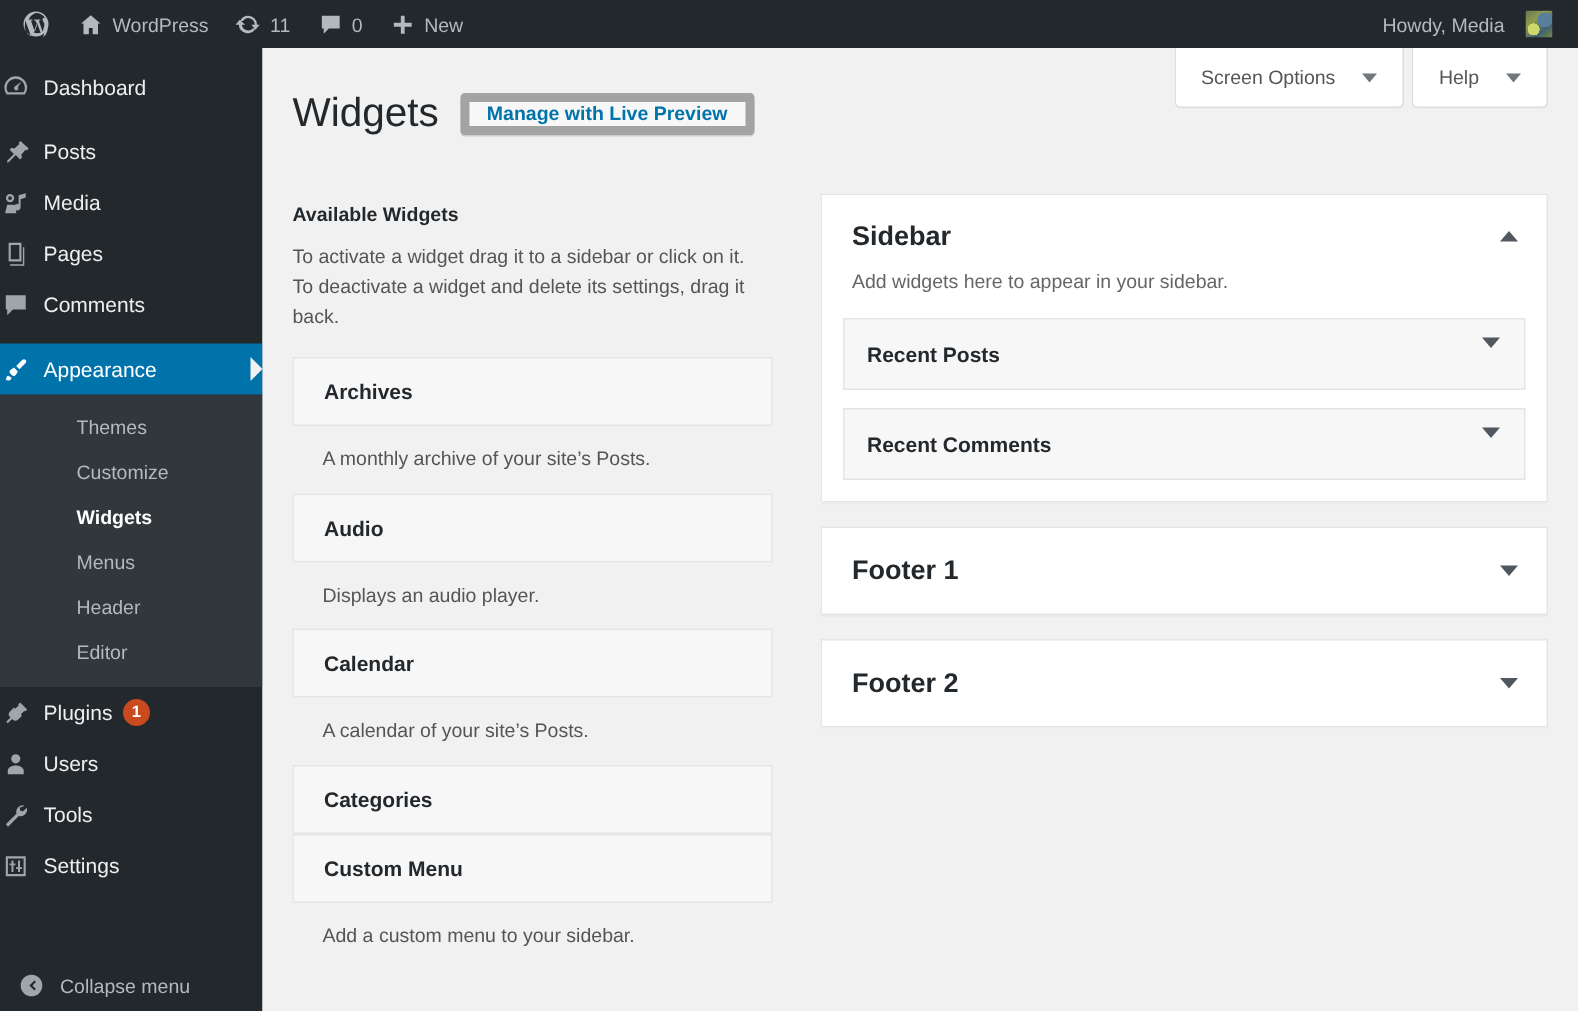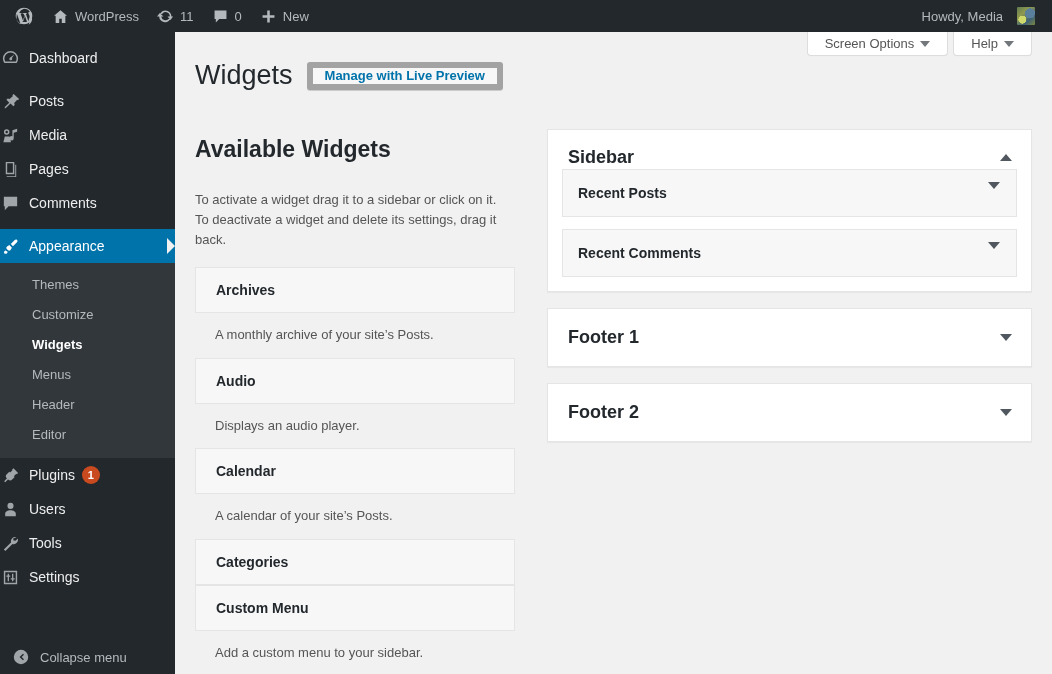--- a/index.html
+++ b/index.html
@@ -68,21 +68,21 @@
   .menu-top.current:after {
     content: ""; position: absolute; right: 0; top: 50%;
     margin-top: -8px;
     border-style: solid; border-width: 8px 0 8px 8px;
     border-color: transparent transparent transparent #f1f1f1;
   }
   .menu-spacer { height: 9px; }
 
   .submenu { background: #32373c; padding: 7px 0 8px; }
   .submenu-item {
-    display: block; padding: 6px 0 6px 32px;
+    display: block; padding: 6px 0 6px 51px;
     color: #b4b9be; font-size: 13px; cursor: pointer; line-height: 18px;
   }
   .submenu-item.current { color: #fff; font-weight: bold; }
 
   .badge {
     display: inline-flex; align-items: center; justify-content: center;
     min-width: 18px; height: 18px; margin-left: 7px; padding: 0 5px;
     background: #ca4a1f; color: #fff;
     border-radius: 10px; font-size: 11px; font-weight: 600; line-height: 1;
   }
@@ -104,22 +104,22 @@
     width: 877px; height: 642px;
     background: #f1f1f1;
     overflow: hidden;
   }
 
   .screen-meta-links {
     position: absolute; top: 0; right: 20px;
     display: flex; gap: 5px;
   }
   .meta-tab {
-    display: flex; align-items: center; gap: 6px;
-    height: 24px; padding: 0 17px;
+    display: flex; align-items: center; gap: 18px;
+    height: 40px; padding: 0 17px;
     background: #fff; border: 1px solid #ddd; border-top: none;
     border-radius: 0 0 4px 4px;
     font-size: 13px; color: #555; cursor: pointer;
     box-shadow: 0 1px 1px -1px rgba(0,0,0,.1);
   }
   .caret-down {
     width: 0; height: 0;
     border-style: solid; border-width: 6px 5px 0 5px;
     border-color: #72777c transparent transparent transparent;
   }
@@ -137,22 +137,22 @@
     background: #f7f7f7; border: 6px solid #a3a3a3; border-radius: 3px;
     color: #0073aa; font-size: 13px; font-weight: bold; cursor: pointer;
     box-shadow: 0 1px 0 #ccc;
   }
 
   
   .widgets-left {
     position: absolute; top: 103px; left: 20px; width: 340px;
   }
   .section-title {
-    font-size: 23px; font-weight: bold; color: #23282d;
-    line-height: 1.3; margin-bottom: 25px;
+    font-size: 13px; font-weight: bold; color: #23282d;
+    line-height: 1.3; margin-bottom: 9px;
   }
   .section-desc {
     font-size: 13px; color: #555; line-height: 1.55; width: 305px;
     margin-bottom: 17px;
   }
   .widget-card {
     width: 320px; height: 46px;
     background: #f7f7f7; border: 1px solid #e5e5e5;
     display: flex; align-items: center;
     cursor: move;
@@ -426,20 +426,21 @@
       <span class="widget-card-title">Custom Menu</span>
     </div>
     <div class="widget-desc">Add a custom menu to your sidebar.</div>
   </div>
 
   <div class="widgets-right">
 
     <div class="sidebar-panel">
       <div class="panel-head">
         <h2 class="panel-title">Sidebar</h2>
+        <p class="panel-desc">Add widgets here to appear in your sidebar.</p>
         <span class="panel-toggle">
             <span class="tri-up"></span>
           </span>
       </div>
       <div class="panel-body">
         <div class="sb-widget">
           <span class="sb-widget-title">Recent Posts</span>
           <span class="wtoggle"><span class="tri-down"></span></span>
         </div>
         <div class="sb-widget">

